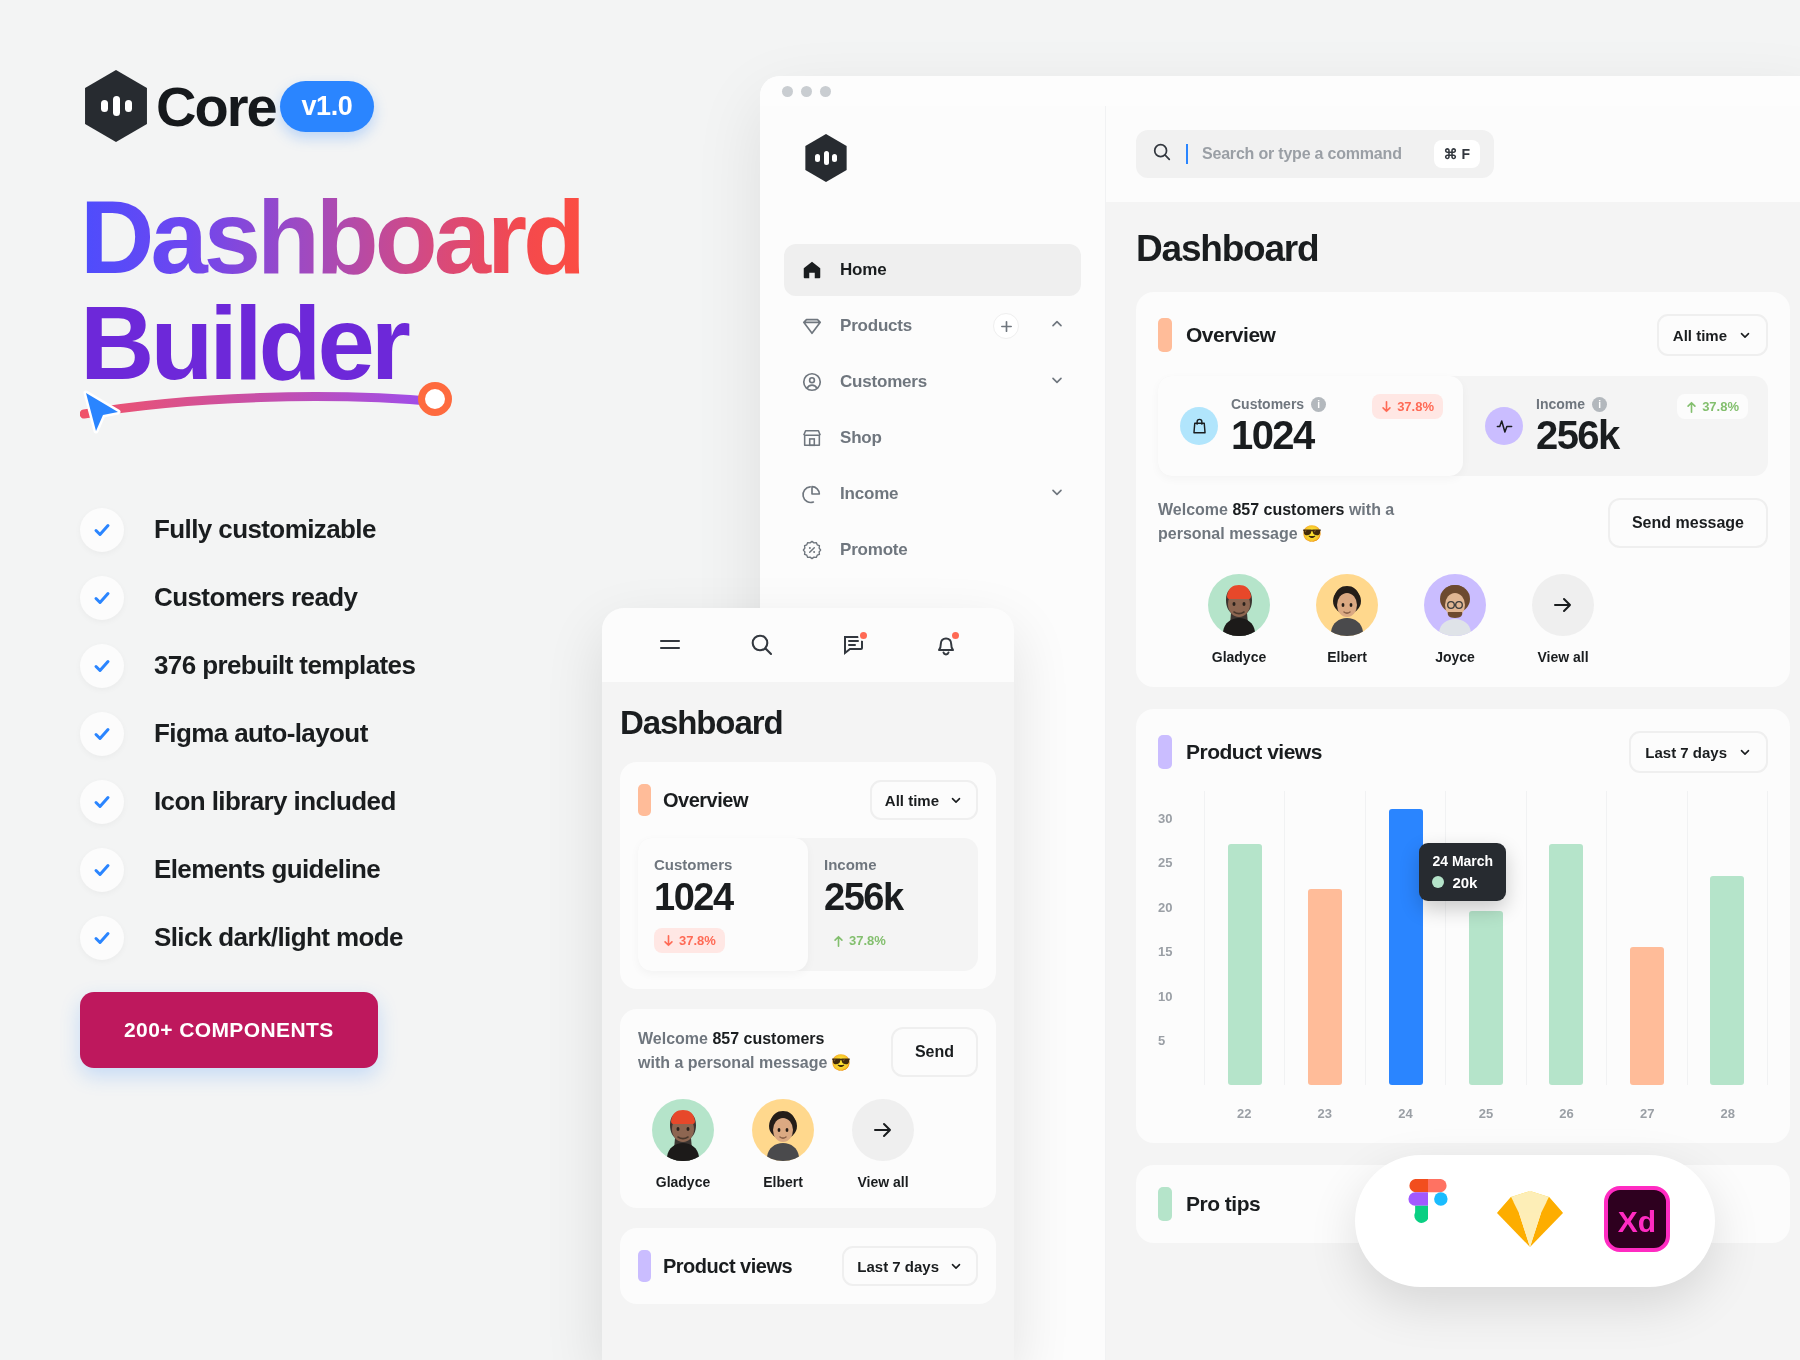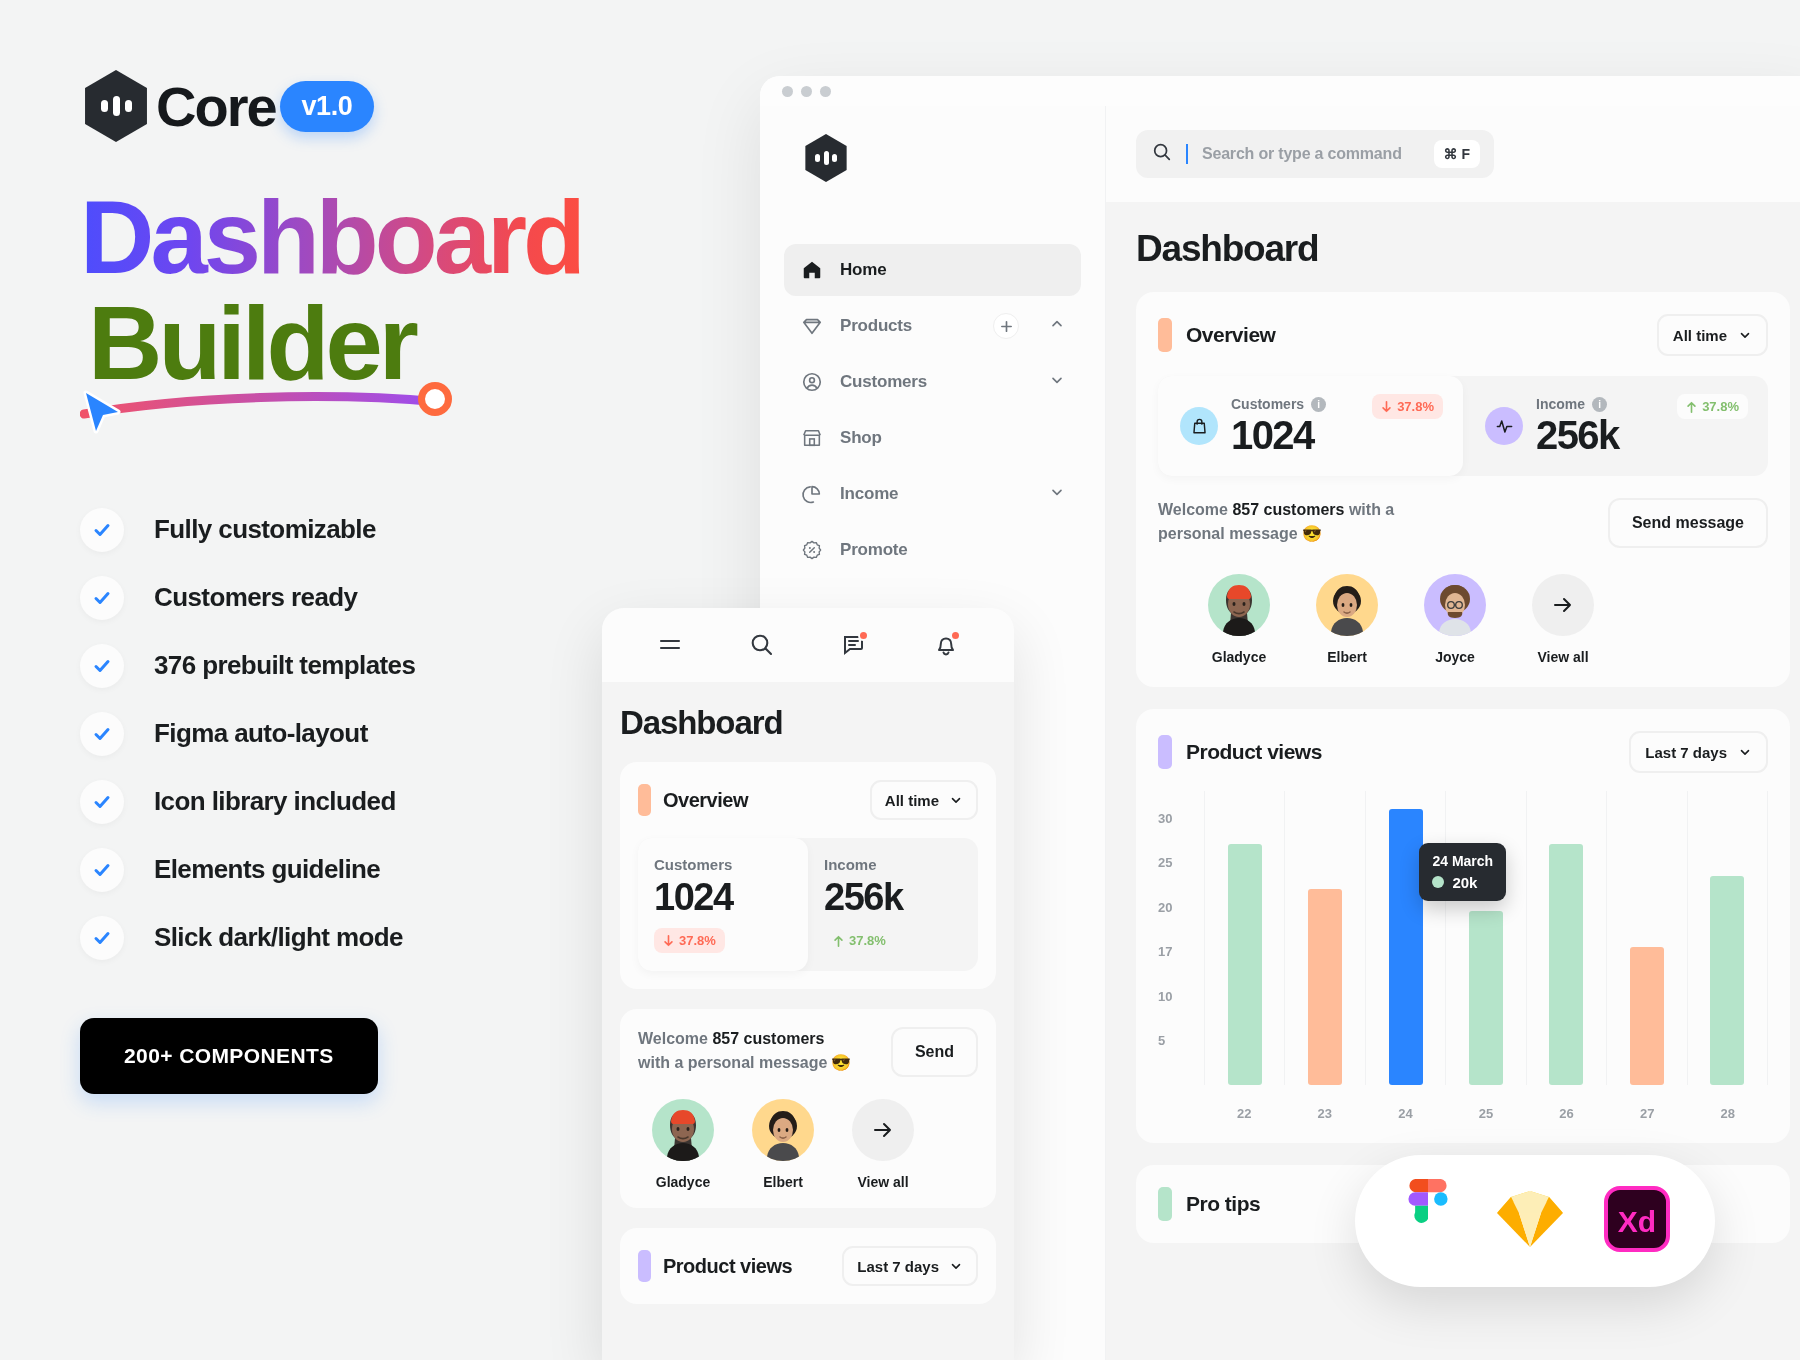--- a/index.html
+++ b/index.html
@@ -34,41 +34,41 @@
   .headline { margin-top: 46px; }
   .headline .l1 {
     font-size: 103px; font-weight: 700; letter-spacing: -4px; line-height: .98;
     background: linear-gradient(90deg,#4d4dfd 0%,#6f46ef 22%,#a04ac0 45%,#d24a85 68%,#f4494d 88%,#fb4d42 100%);
     -webkit-background-clip: text; background-clip: text;
     -webkit-text-fill-color: transparent; color: transparent;
     display: inline-block;
   }
   .headline .l2 {
     font-size: 103px; font-weight: 700; letter-spacing: -4px; line-height: 1.02;
-    color: #4d7c0f; display:block; margin-top: 2px; margin-left: 8px;
+    color: #6d28d9; display:block; margin-top: 2px;
   }
   .swoosh { position: relative; height: 46px; margin-top: -6px; }
   .swoosh svg { position: absolute; left: 0; top: 0; }
   .ring {
     position: absolute; left: 338px; top: -8px; width: 34px; height: 34px;
     border: 7px solid #fe6a3e; border-radius: 50%; background: #fff;
   }
   .cursor { position: absolute; left: 358px; top: 8px; }
 
   .features { margin-top: 72px; display: flex; flex-direction: column; gap: 24px; }
   .feat { display: flex; align-items: center; gap: 30px; }
   .feat-check {
     width: 44px; height: 44px; border-radius: 50%; background: #fcfcfc;
     display: flex; align-items: center; justify-content: center; flex: 0 0 44px;
     box-shadow: 0 2px 6px rgba(0,0,0,.04);
   }
   .feat-label { font-size: 26px; font-weight: 700; letter-spacing: -.6px; color: #1a1d1f; }
 
   .cta {
-    margin-top: 58px; display: inline-block; background: #000000; color: #fff;
+    margin-top: 32px; display: inline-block; background: #be185d; color: #fff;
     font-size: 21px; font-weight: 700; letter-spacing: .4px;
     padding: 26px 44px; border-radius: 14px; border: none; cursor: pointer;
     box-shadow: 0 8px 20px rgba(42,133,255,.22);
   }
 
   
   #desktop {
     position: absolute; left: 760px; top: 76px; width: 1060px; height: 1300px;
     background: #fdfdfd; border-radius: 20px 0 0 0; overflow: hidden;
     box-shadow: 0 24px 70px rgba(0,0,0,.09);
@@ -563,21 +563,21 @@
               <svg width="14" height="14" viewBox="0 0 20 20">
                   <path d="M5 8 L10 13 L15 8" stroke="#1a1d1f" stroke-width="2.2" fill="none" stroke-linecap="round" stroke-linejoin="round"></path>
                 </svg>
             </span>
           </div>
 
           <div class="chart-wrap">
             <div id="yaxis">
                 <span class="ylab" style="top: 249.455px;">5</span>
                 <span class="ylab" style="top: 204.909px;">10</span>
-                <span class="ylab" style="top: 160.364px;">17</span>
+                <span class="ylab" style="top: 160.364px;">15</span>
                 <span class="ylab" style="top: 115.818px;">20</span>
                 <span class="ylab" style="top: 71.2727px;">25</span>
                 <span class="ylab" style="top: 26.7273px;">30</span>
               </div>
             <div class="plot" id="plot">
                 <div class="gcol">
                   <div class="bar" style="height: 240.545px; background: rgb(181, 228, 202);"></div>
                 </div>
                 <div class="gcol">
                   <div class="bar" style="height: 196px; background: rgb(255, 188, 153);"></div>

